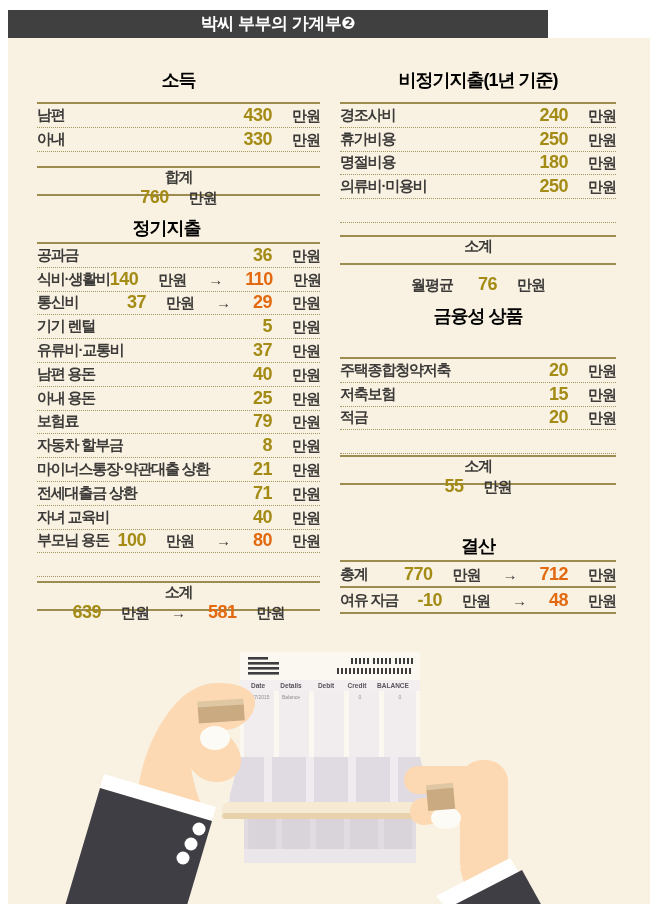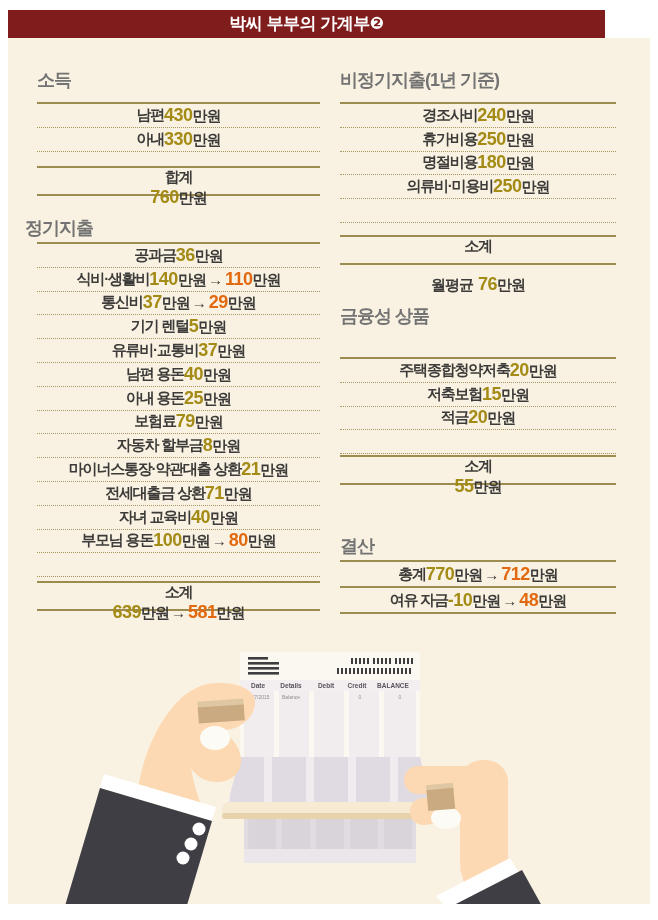--- a/index.html
+++ b/index.html
@@ -1,27 +1,27 @@
 <!DOCTYPE html>
 <html><head>
 <meta charset="utf-8">
 <style>
   html,body{margin:0;padding:0;}
   body{width:658px;height:920px;position:relative;background:#ffffff;
        font-family:"Liberation Sans","DejaVu Sans",sans-serif;}
-  .band{position:absolute;left:8px;top:10px;width:597px;height:28px;background:#7f1d1d;
+  .band{position:absolute;left:8px;top:10px;width:540px;height:28px;background:#404040;
         color:#fff;font-size:17px;font-weight:bold;text-align:center;line-height:28px;letter-spacing:-0.5px;}
   .content{position:absolute;left:8px;top:38px;width:642px;height:866px;background:#f9f2e2;overflow:hidden;}
-  .sec-h{position:absolute;font-size:18px;font-weight:bold;color:#737373;letter-spacing:-1px;}
+  .sec-h{position:absolute;text-align:center;font-size:18px;font-weight:bold;color:#000000;letter-spacing:-1px;}
   .tbl{position:absolute;border-top:2px solid #9c8c50;}
-  .row{display:flex;justify-content:center;align-items:center;height:22.8px;
+  .row{display:flex;justify-content:space-between;align-items:center;height:22.8px;
        border-bottom:1px dotted #a6965f;white-space:nowrap;overflow:hidden;}
   .row.solid{height:24px;border-bottom:2px solid #9c8c50;}
   .lbl{font-size:15px;font-weight:bold;color:#3c3b39;letter-spacing:-1.2px;}
-  .val{flex:0 0 auto;display:flex;align-items:baseline;}
+  .val{flex:0 0 auto;display:flex;align-items:baseline;gap:20px;}
   .n{font-size:18px;font-weight:bold;letter-spacing:-0.5px;font-style:normal;}
   .g{color:#a38b16;}
   .o{color:#e2690f;}
   .u{font-size:15px;font-weight:bold;color:#3c3b39;letter-spacing:-1px;font-style:normal;}
   .ar{font-size:15px;font-weight:bold;color:#3c3b39;margin:0 2px;font-style:normal;}
   .pre{margin-right:5px;margin-top:20px;}
   .total{position:absolute;border-top:2px solid #9c8c50;border-bottom:2px solid #9c8c50;
          display:flex;justify-content:space-between;align-items:center;height:26px;white-space:nowrap;flex-direction:column;}
   .empty{height:22.8px;}
   svg text{font-family:"Liberation Sans","DejaVu Sans",sans-serif;}

